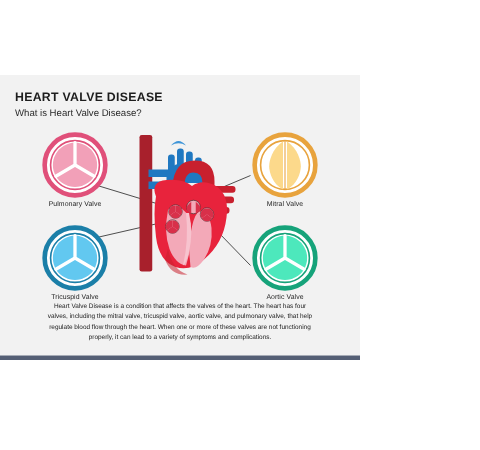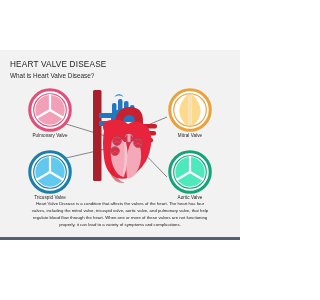--- a/index.html
+++ b/index.html
@@ -42,21 +42,21 @@
     height: 3px;
     background: #555f75;
   }
 
   
   .title {
     position: absolute;
     left: 10px;
     top: 60px;
     font-size: 8.2px;
-    font-weight: normal;
+    font-weight: bold;
     letter-spacing: 0.2px;
     color: #1d1d1d;
     white-space: nowrap;
   }
   .subtitle {
     position: absolute;
     left: 10px;
     top: 72px;
     font-size: 6.4px;
     font-weight: normal;

